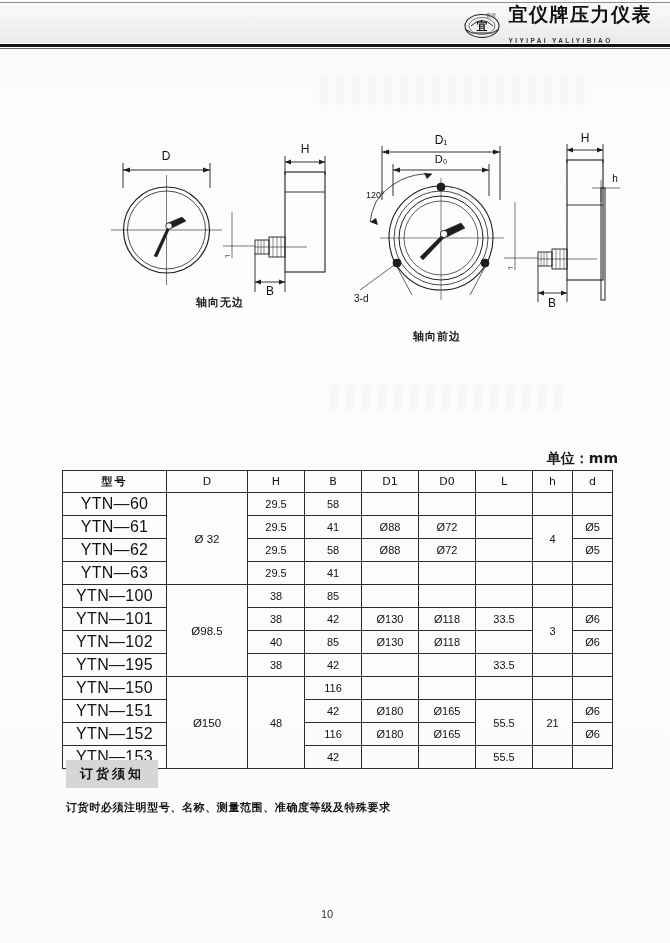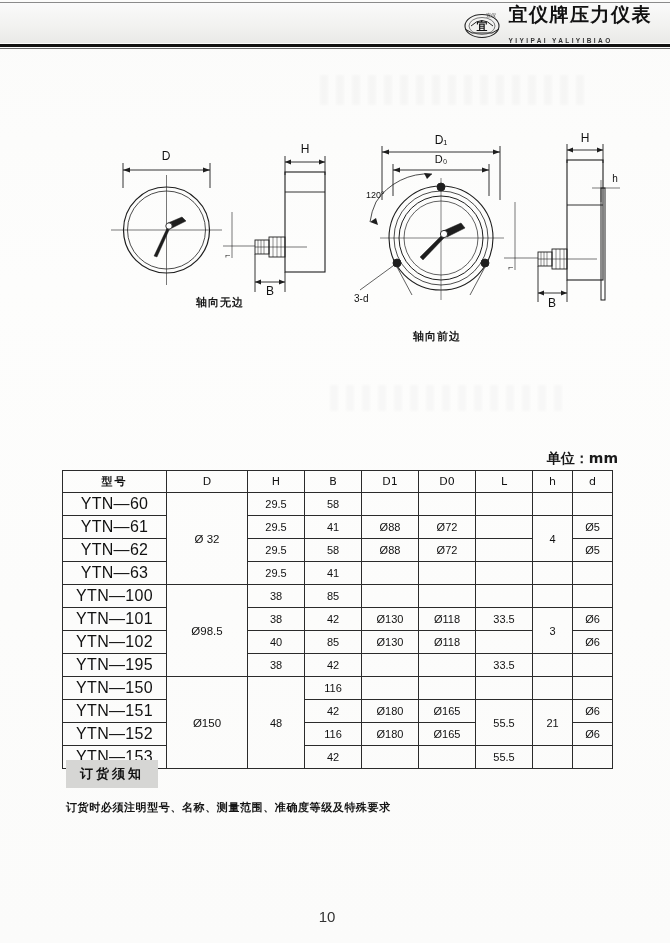--- a/index.html
+++ b/index.html
@@ -180,21 +180,21 @@
     color: #151515;
   }
 
   
   .page-number {
     position: absolute;
     left: 0; right: 16px;
     top: 908px;
     text-align: center;
     font-family: "Liberation Sans", sans-serif;
-    font-size: 15px;
+    font-size: 11px;
     color: #333;
   }
 
   
   .artifact {
     position: absolute;
     left: 320px; top: 75px;
     width: 270px; height: 30px;
     opacity: 0.045;
     background: repeating-linear-gradient(90deg,#888 0 8px,transparent 8px 16px);

